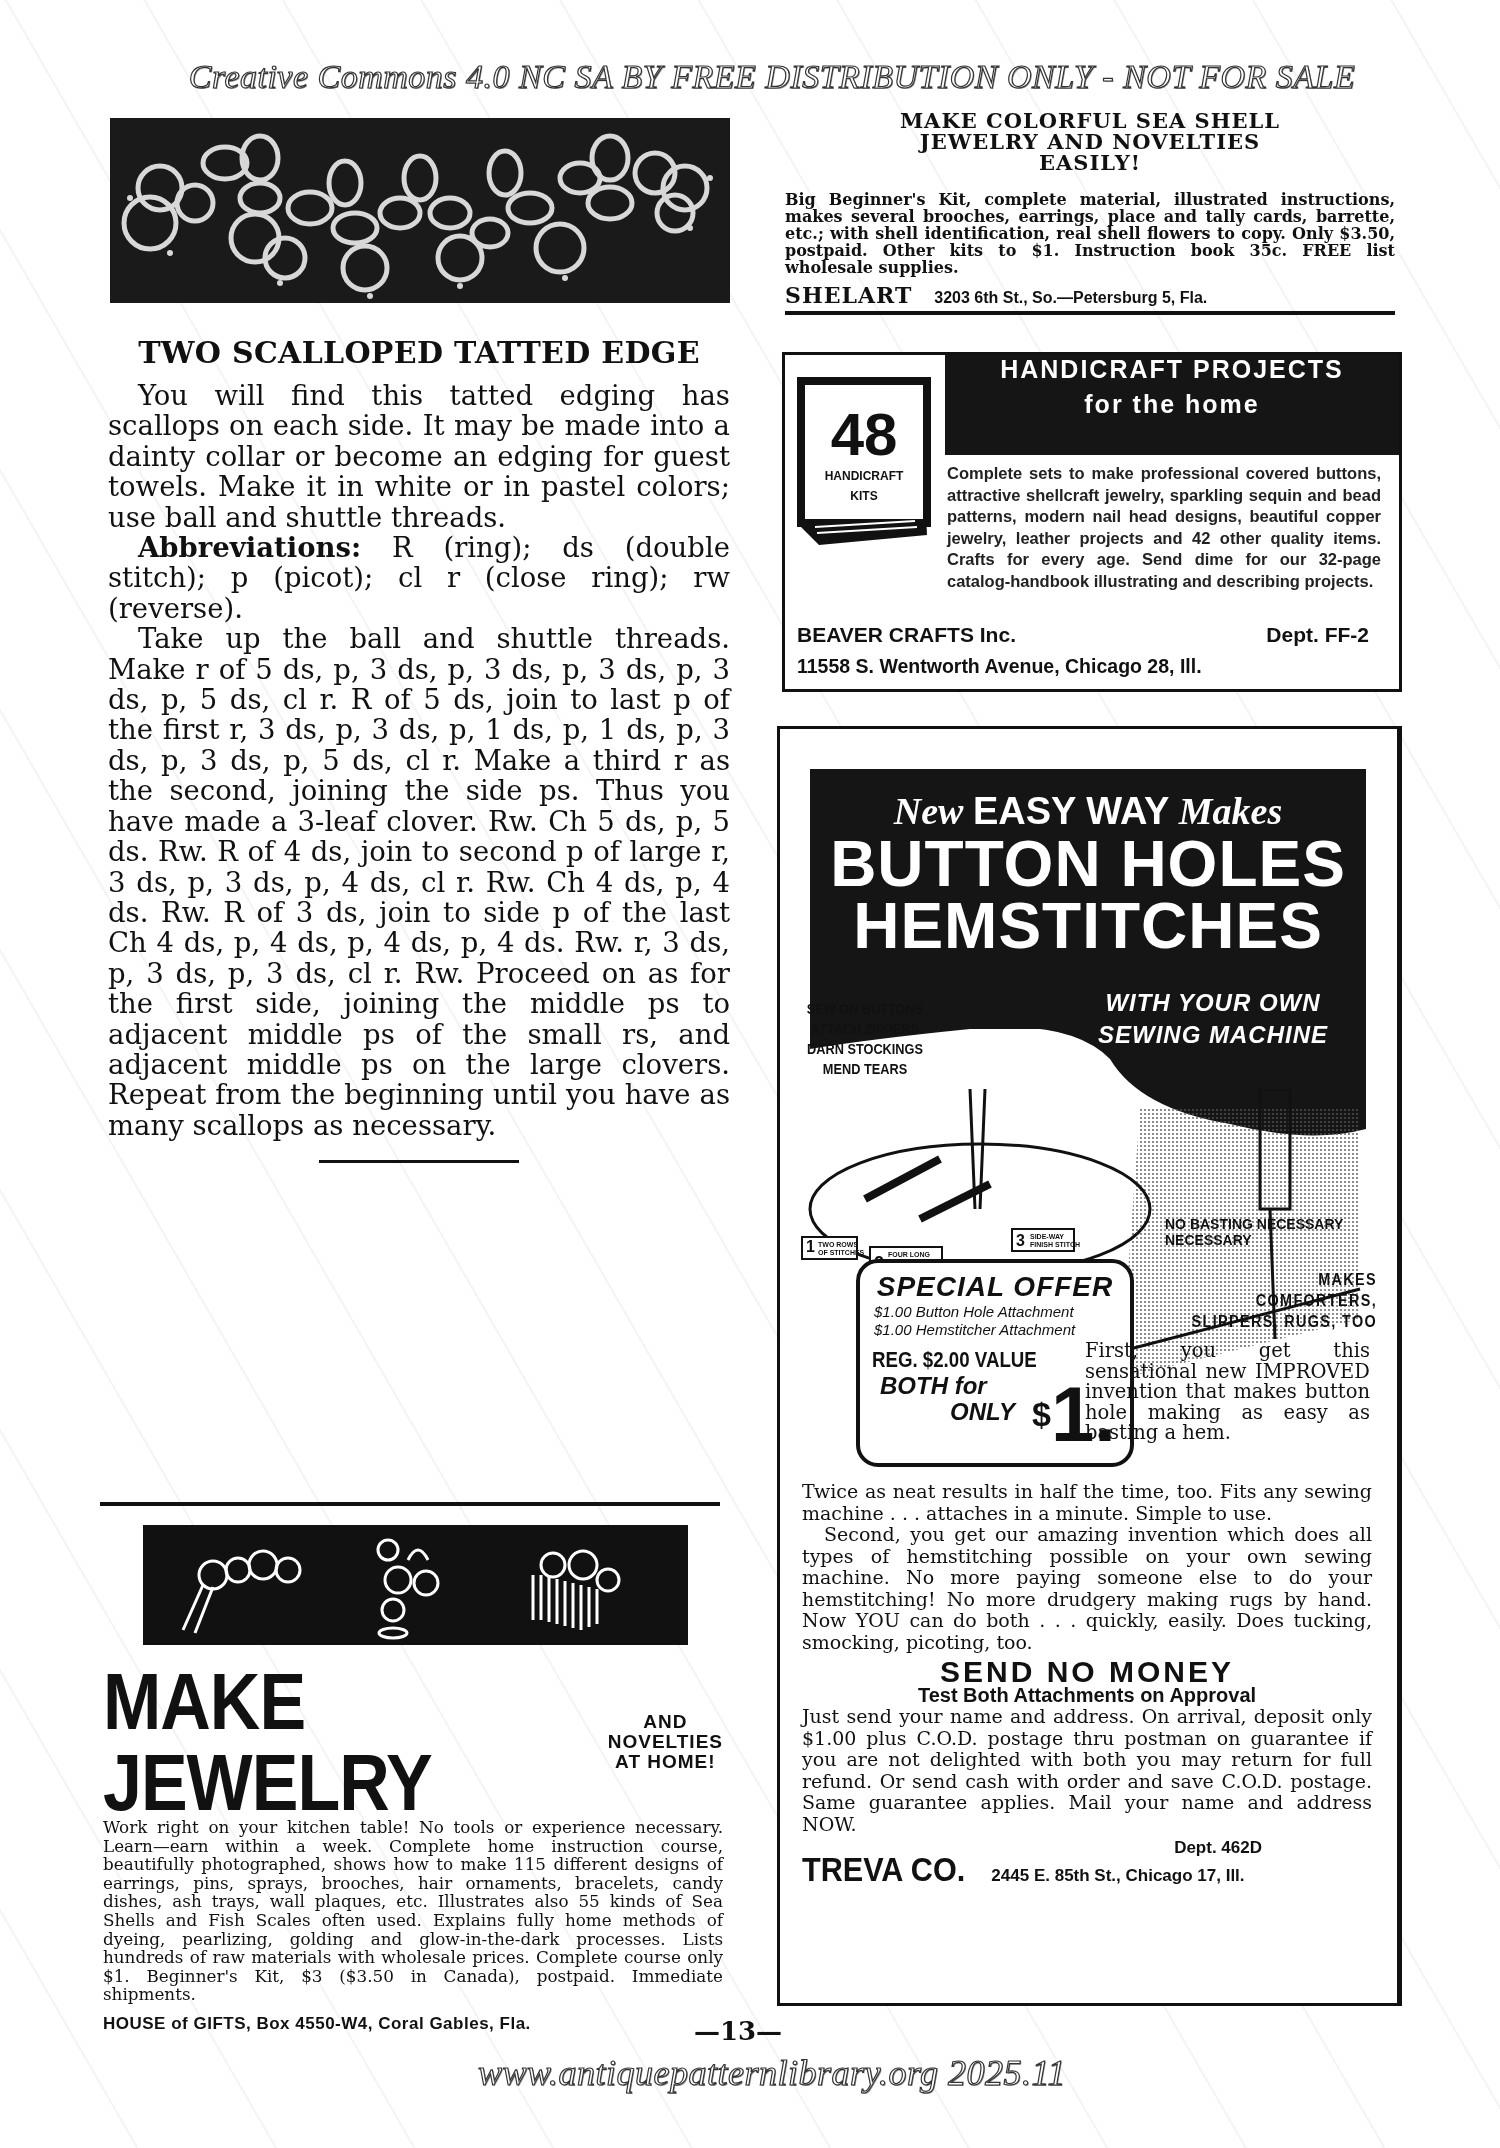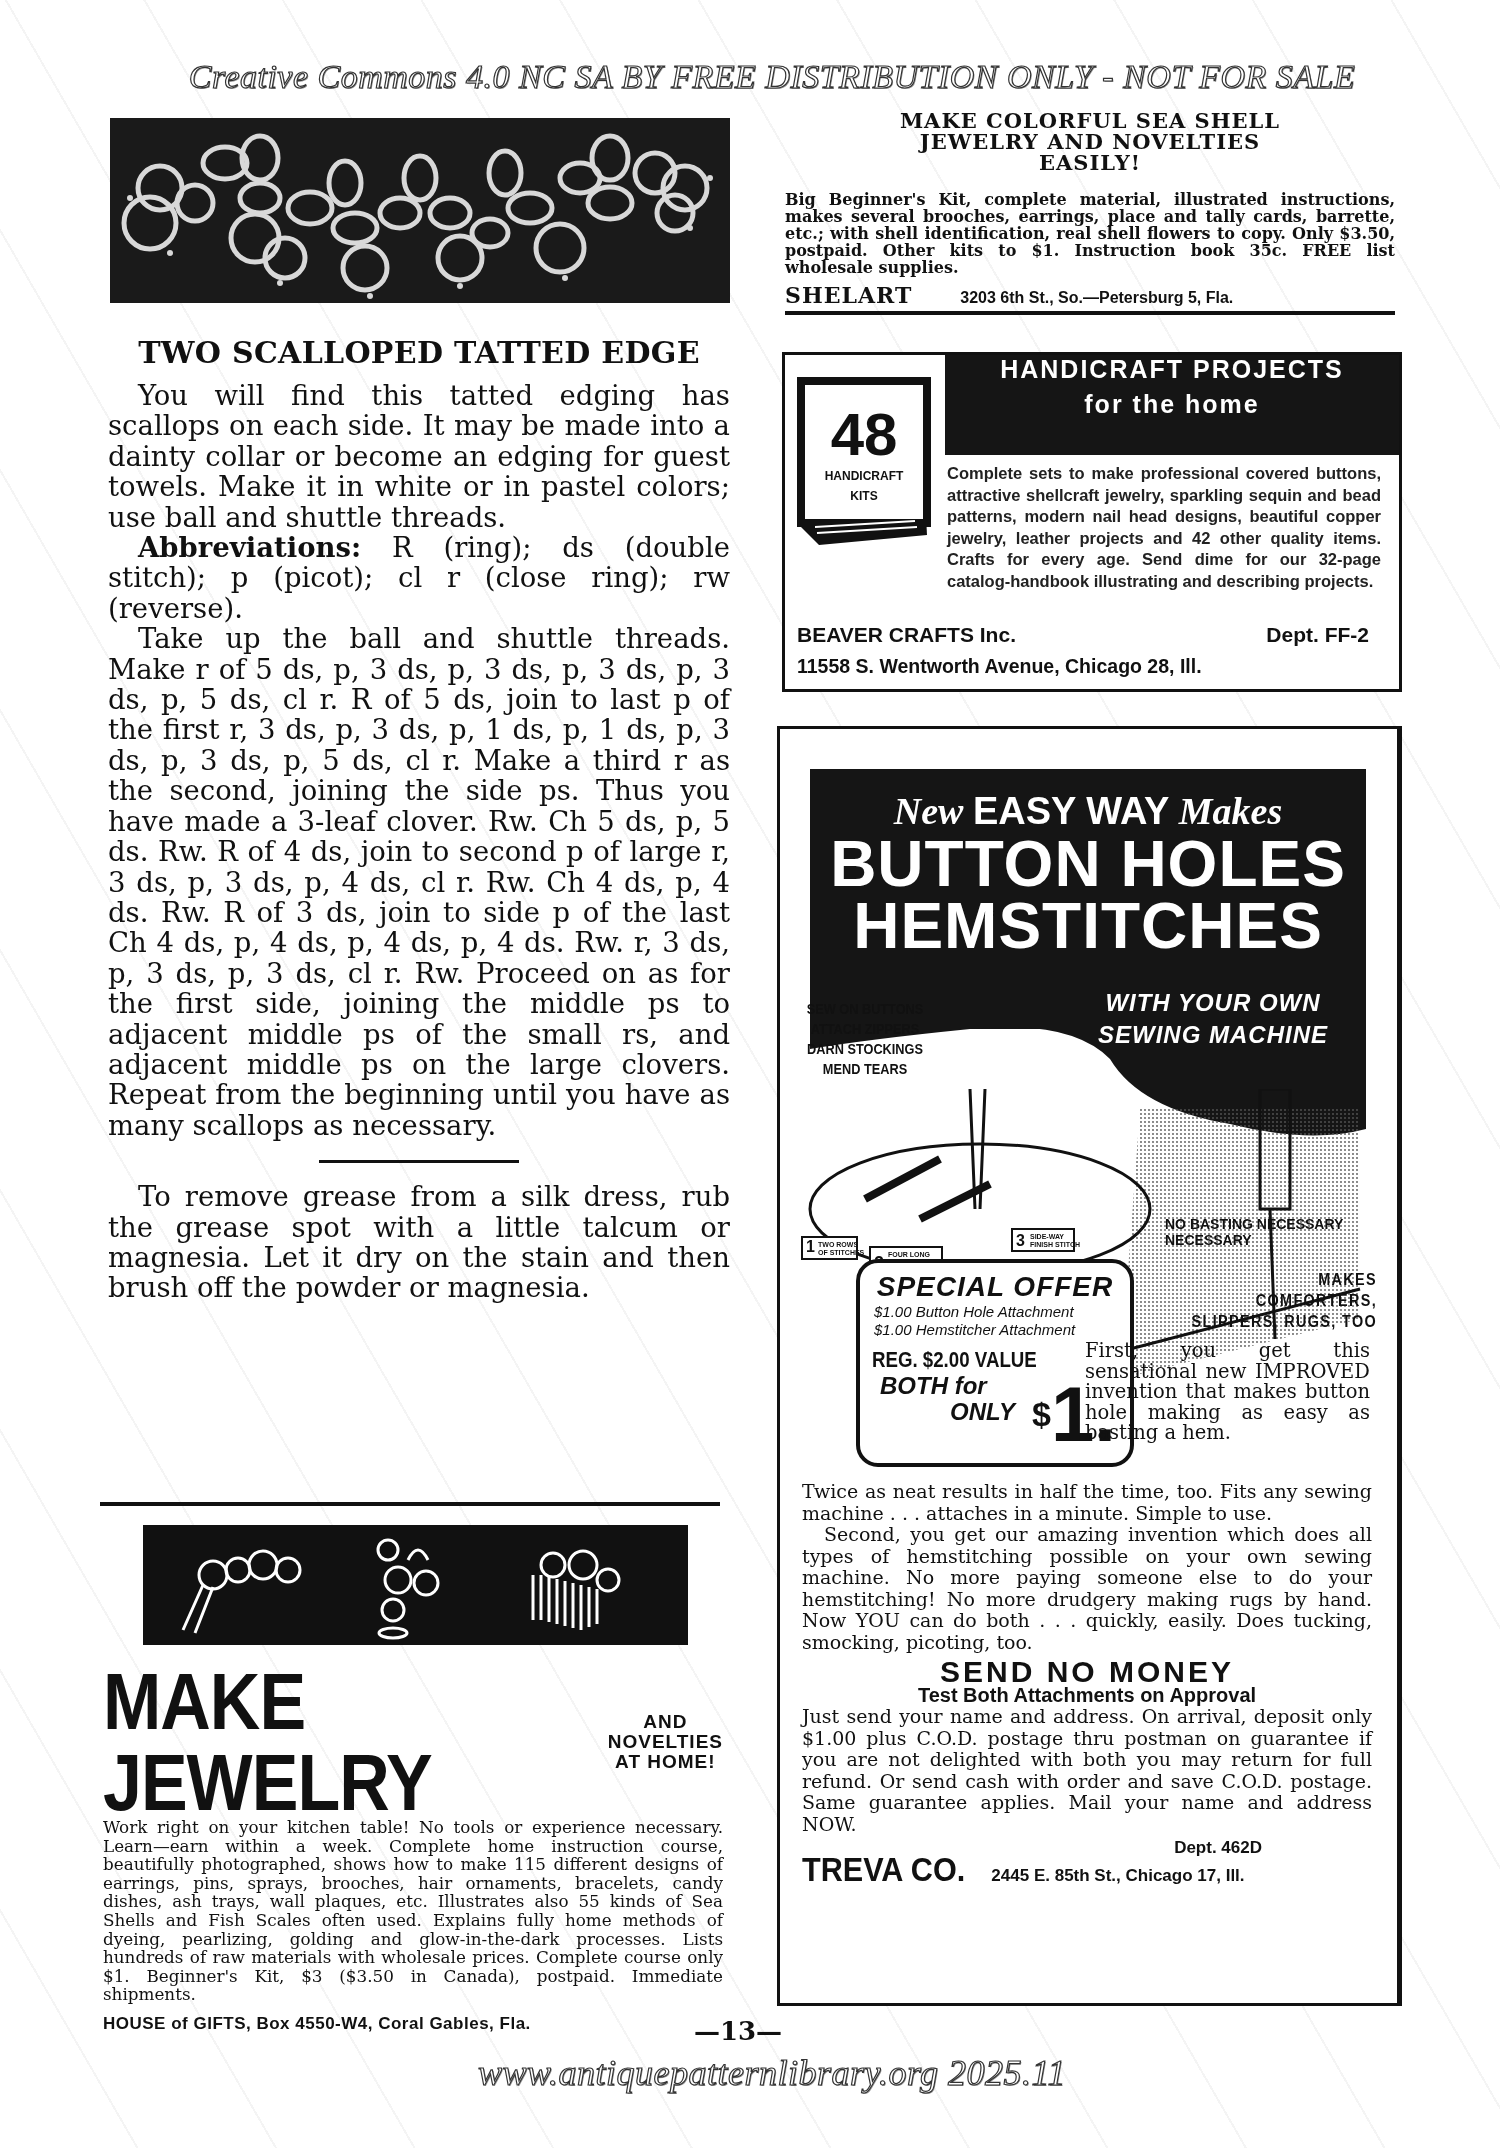--- a/index.html
+++ b/index.html
@@ -44,21 +44,21 @@
   .jewelry-head { display:flex; align-items:center; }
   .jewelry-big { font-family:"Liberation Sans", sans-serif; font-weight:bold; font-size:70px; letter-spacing:-1px; transform:scaleY(1.15); transform-origin:left center; line-height:70px; }
   .jewelry-side { font-family:"Liberation Sans", sans-serif; font-weight:bold; font-size:19px; line-height:20px; text-align:center; margin-left:22px; letter-spacing:1px; }
   .jewelry-body { font-size:16.8px; line-height:18.6px; text-align:justify; margin-top:6px; font-family:"DejaVu Serif", serif; }
   .jewelry-footer { font-family:"Liberation Sans", sans-serif; font-weight:bold; font-size:17px; margin-top:10px; letter-spacing:0.5px; }
 
   
   .shell-ad { position:absolute; left:785px; top:110px; width:610px; }
   .shell-title { text-align:center; font-weight:bold; font-size:21px; line-height:21px; letter-spacing:1px; font-family:"DejaVu Serif", serif; }
   .shell-body { font-size:16px; line-height:17px; text-align:justify; font-weight:bold; font-family:"DejaVu Serif", serif; margin-top:18px; }
-  .shell-footer { display:flex; align-items:baseline; margin-top:6px; border-bottom:4px solid #111; padding-bottom:3px;gap:26px; }
+  .shell-footer { display:flex; align-items:baseline; margin-top:6px; border-bottom:4px solid #111; padding-bottom:3px; }
   .shell-brand { font-weight:bold; font-size:22px; letter-spacing:1px; margin-right:22px; font-family:"DejaVu Serif", serif; }
   .shell-address { font-family:"Liberation Sans", sans-serif; font-weight:bold; font-size:16px; }
 
   .handicraft-ad {
     position:absolute; left:782px; top:352px; width:614px; height:334px;
     border:3px solid #111; background:#fff;
   }
   .hc-header { position:absolute; left:160px; top:0; right:0; height:100px; background:#151515; color:#fff; text-align:center; font-family:"Liberation Sans", sans-serif; font-weight:bold; }
   .hc-title { font-size:25px; letter-spacing:2px; }
   .hc-sub { font-size:25px; letter-spacing:2px; margin-top:6px; }
@@ -156,21 +156,20 @@
     </g>
   </svg>
 </div>
 
 <div class="article">
   <h1 class="article-title">TWO SCALLOPED TATTED EDGE</h1>
   <p class="indent">You will find this tatted edging has scallops on each side. It may be made into a dainty collar or become an edging for guest towels. Make it in white or in pastel colors; use ball and shuttle threads.</p>
   <p class="indent"><span class="bold">Abbreviations:</span><span> R (ring); ds (double stitch); p (picot); cl r (close ring); rw (reverse).</span></p>
   <p class="indent">Take up the ball and shuttle threads. Make r of 5 ds, p, 3 ds, p, 3 ds, p, 3 ds, p, 3 ds, p, 5 ds, cl r. R of 5 ds, join to last p of the first r, 3 ds, p, 3 ds, p, 1 ds, p, 1 ds, p, 3 ds, p, 3 ds, p, 5 ds, cl r. Make a third r as the second, joining the side ps. Thus you have made a 3-leaf clover. Rw. Ch 5 ds, p, 5 ds. Rw. R of 4 ds, join to second p of large r, 3 ds, p, 3 ds, p, 4 ds, cl r. Rw. Ch 4 ds, p, 4 ds. Rw. R of 3 ds, join to side p of the last Ch 4 ds, p, 4 ds, p, 4 ds, p, 4 ds. Rw. r, 3 ds, p, 3 ds, p, 3 ds, cl r. Rw. Proceed on as for the first side, joining the middle ps to adjacent middle ps of the small rs, and adjacent middle ps on the large clovers. Repeat from the beginning until you have as many scallops as necessary.</p>
   <div class="article-divider"></div>
-  <p class="indent">To remove grease from a silk dress, rub the grease spot with a little talcum or magnesia. Let it dry on the stain and then brush off the powder or magnesia.</p>
 </div>
 
 <div class="rule-left"></div>
 
 <div class="jewelry-banner">
   <svg viewBox="0 0 545 120">
     <g fill="none" stroke="#fff" stroke-width="3">
       <circle cx="70" cy="50" r="14"></circle>
         <circle cx="95" cy="45" r="12"></circle>
         <circle cx="120" cy="40" r="14"></circle>

